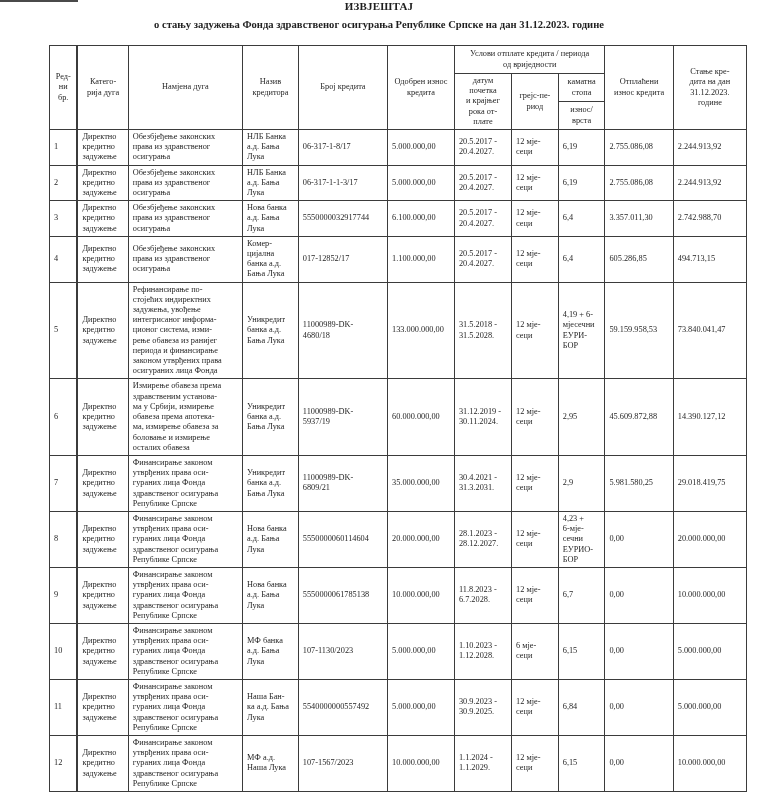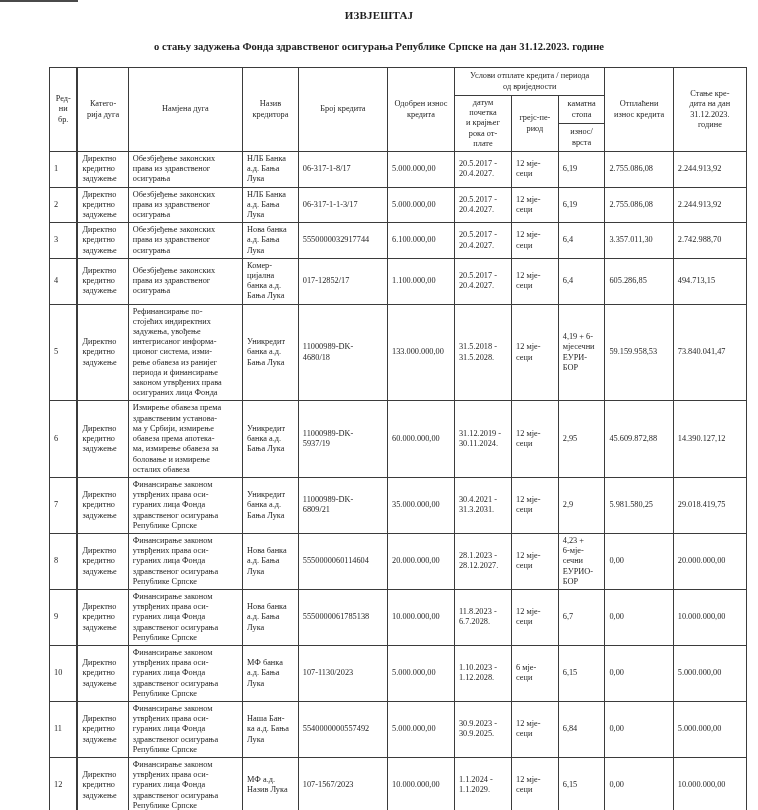--- a/index.html
+++ b/index.html
@@ -3,23 +3,23 @@
 <meta charset="utf-8">
 <style>
   html,body{margin:0;padding:0;background:#ffffff;}
   body{
     width:758px;height:810px;position:relative;overflow:hidden;
     font-family:"Liberation Serif","DejaVu Serif",serif;
     color:#1f1f1f;
     -webkit-font-smoothing:antialiased;
   }
   .scan-line{position:absolute;top:0;left:0;width:78px;height:2px;background:#4a4a4a;}
-  .titles{padding-top:9px;text-align:center;}
+  .titles{text-align:center;}
   .title{font-weight:bold;font-size:11px;letter-spacing:.2px;}
-  .subtitle{font-weight:bold;font-size:10.6px;margin-top:20px;}
+  .subtitle{font-weight:bold;font-size:10.6px;margin-top:7px;}
   table.report{
     border-collapse:collapse;
     table-layout:fixed;
     width:698px;
     margin:15px 0 0 49px;
   }
   table.report th,
   table.report td{
     border:1px solid #3b3b3b;
     font-size:8.3px;
@@ -368,21 +368,21 @@
         <td class="c-no bdr-thick">12</td>
         <td class="c-category">Директно
 кредитно
 задужење</td>
         <td class="c-purpose">Финансирање законом
 утврђених права оси-
 гураних лица Фонда
 здравственог осигурања
 Републике Српске</td>
         <td class="c-creditor">МФ а.д.
-Назив Лука</td>
+Наша Лука</td>
         <td class="c-credit_no">107-1567/2023</td>
         <td class="c-approved">10.000.000,00</td>
         <td class="c-date_range">1.1.2024 -
 1.1.2029.</td>
         <td class="c-grace">12 мје-
 сеци</td>
         <td class="c-rate">6,15</td>
         <td class="c-paid">0,00</td>
         <td class="c-balance">10.000.000,00</td>
       </tr>

